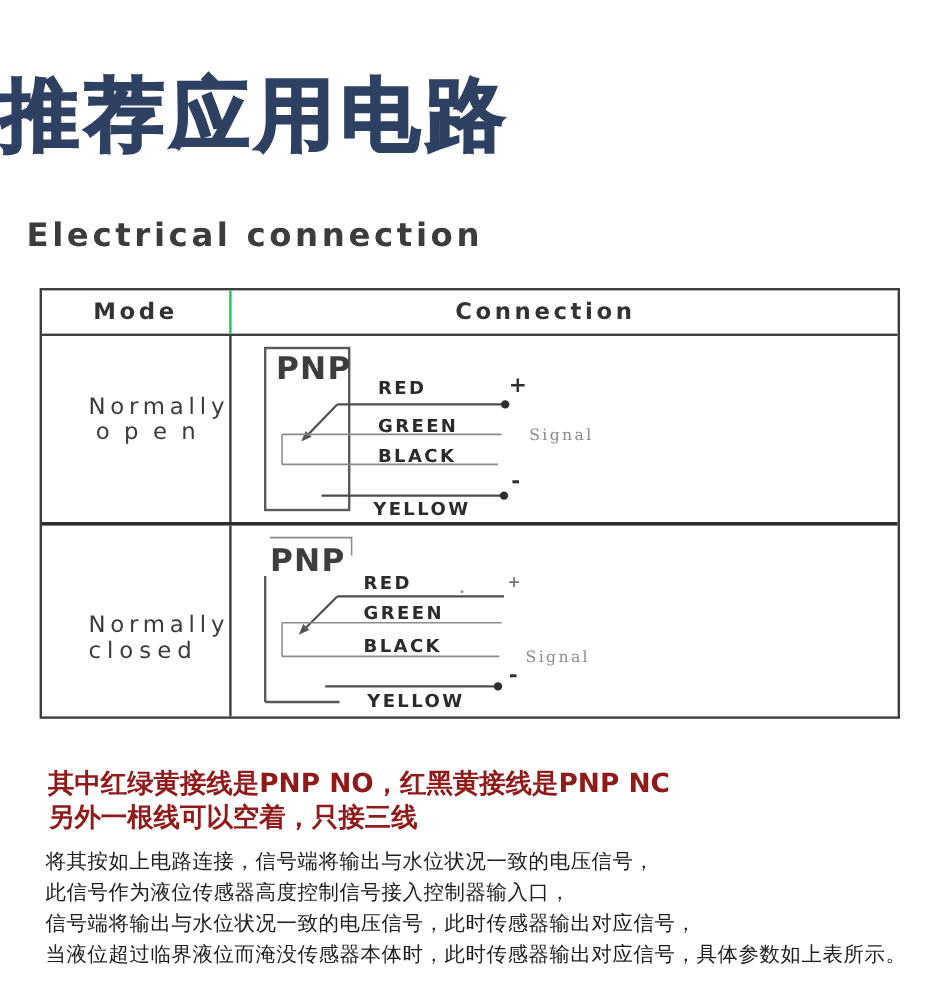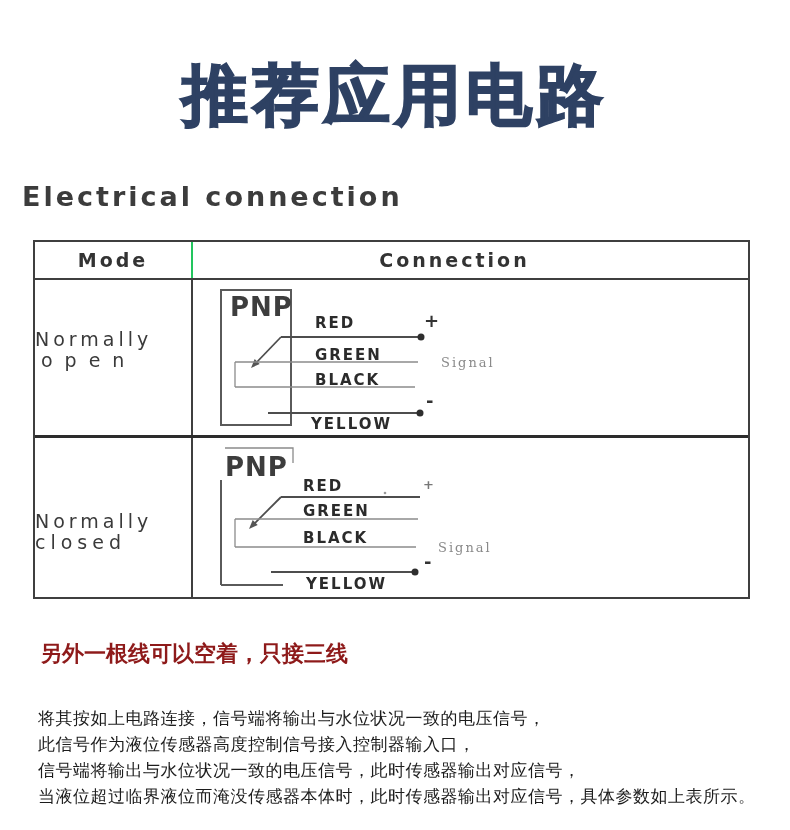--- a/index.html
+++ b/index.html
@@ -5,21 +5,21 @@
   html,body{margin:0;padding:0;}
   body{
     width:790px;height:830px;background:#ffffff;position:relative;overflow:hidden;
     font-family:"DejaVu Sans","Liberation Sans",sans-serif;
   }
   .abs{position:absolute;}
 
   
   .page-title{
     left:0;top:48px;width:790px;height:100px;
-    text-align:center;font-size:66px;line-height:96px;font-weight:900;
+    text-align:left;font-size:66px;line-height:96px;font-weight:900;
     color:#2e4163;letter-spacing:5px;
     -webkit-text-stroke:2px #2e4163;
   }
 
   
   .section-heading{
     left:22px;top:181px;font-size:27px;font-weight:700;
     color:#3c3c3c;letter-spacing:3px;text-align:right;
   }
 
@@ -31,21 +31,21 @@
   }
   .thead{display:flex;height:38px;border-bottom:2px solid #3f3f3f;box-sizing:border-box;flex:none;}
   .mode-col{width:158px;border-right:2px solid #22c55e;box-sizing:border-box;flex:none;
     display:flex;align-items:center;justify-content:center;}
   .conn-col{flex:1;display:flex;align-items:center;justify-content:center;padding-right:32px;}
   .th-text{font-size:19px;font-weight:600;color:#333;letter-spacing:3px;}
   .trow{display:flex;box-sizing:border-box;}
   .trow1{height:158px;border-bottom:3px solid #2c2c2c;flex:none;}
   .trow2{flex:1;}
   .mode-cell{width:158px;border-right:2px solid #3f3f3f;box-sizing:border-box;flex:none;
-    display:flex;flex-direction:column;align-items:flex-start;justify-content:center;color:#3a3a3a;}
+    display:flex;flex-direction:column;align-items:flex-end;justify-content:center;color:#3a3a3a;}
   .mode-l1{font-size:19px;font-weight:500;letter-spacing:4px;line-height:20px;}
   .mode-l2{font-size:19px;font-weight:500;line-height:22px;}
   .sp-wide{letter-spacing:12px;text-indent:6px;}
   .sp-med{letter-spacing:5px;}
   .shift-up{margin-top:-16px;}
   .shift-down{margin-top:28px;}
   .conn-cell{flex:1;position:relative;}
   .conn-cell svg{position:absolute;left:0;top:0;}
 
   
@@ -158,20 +158,21 @@
         <text x="231" y="130" class="term">-</text>
         <line x1="78" y1="134" x2="222" y2="134" class="wire-dark"></line>
         <circle cx="222" cy="134" r="3.5" class="dot"></circle>
         <text x="113" y="151" class="wlabel">YELLOW</text>
       </svg>
     </div>
   </div>
 </div>
 
 <div class="abs notes-highlight">
+  <div>其中红绿黄接线是PNP NO，红黑黄接线是PNP NC</div>
   <div>另外一根线可以空着，只接三线</div>
 </div>
 
 <div class="abs notes-body">
   <div>将其按如上电路连接，信号端将输出与水位状况一致的电压信号，</div>
   <div>此信号作为液位传感器高度控制信号接入控制器输入口，</div>
   <div>信号端将输出与水位状况一致的电压信号，此时传感器输出对应信号，</div>
   <div>当液位超过临界液位而淹没传感器本体时，此时传感器输出对应信号，具体参数如上表所示。</div>
 </div>
 

